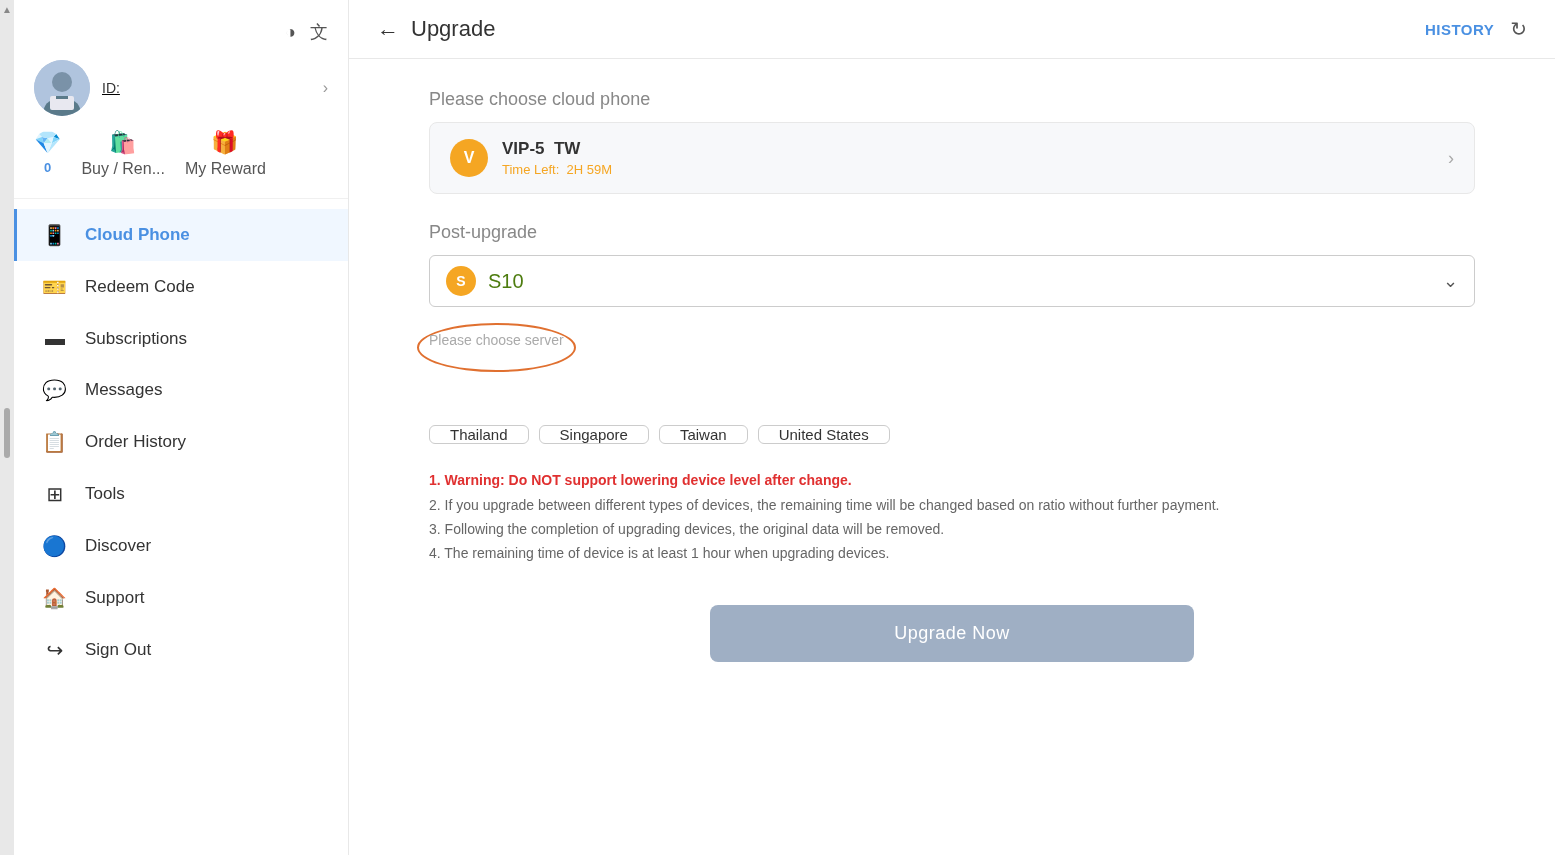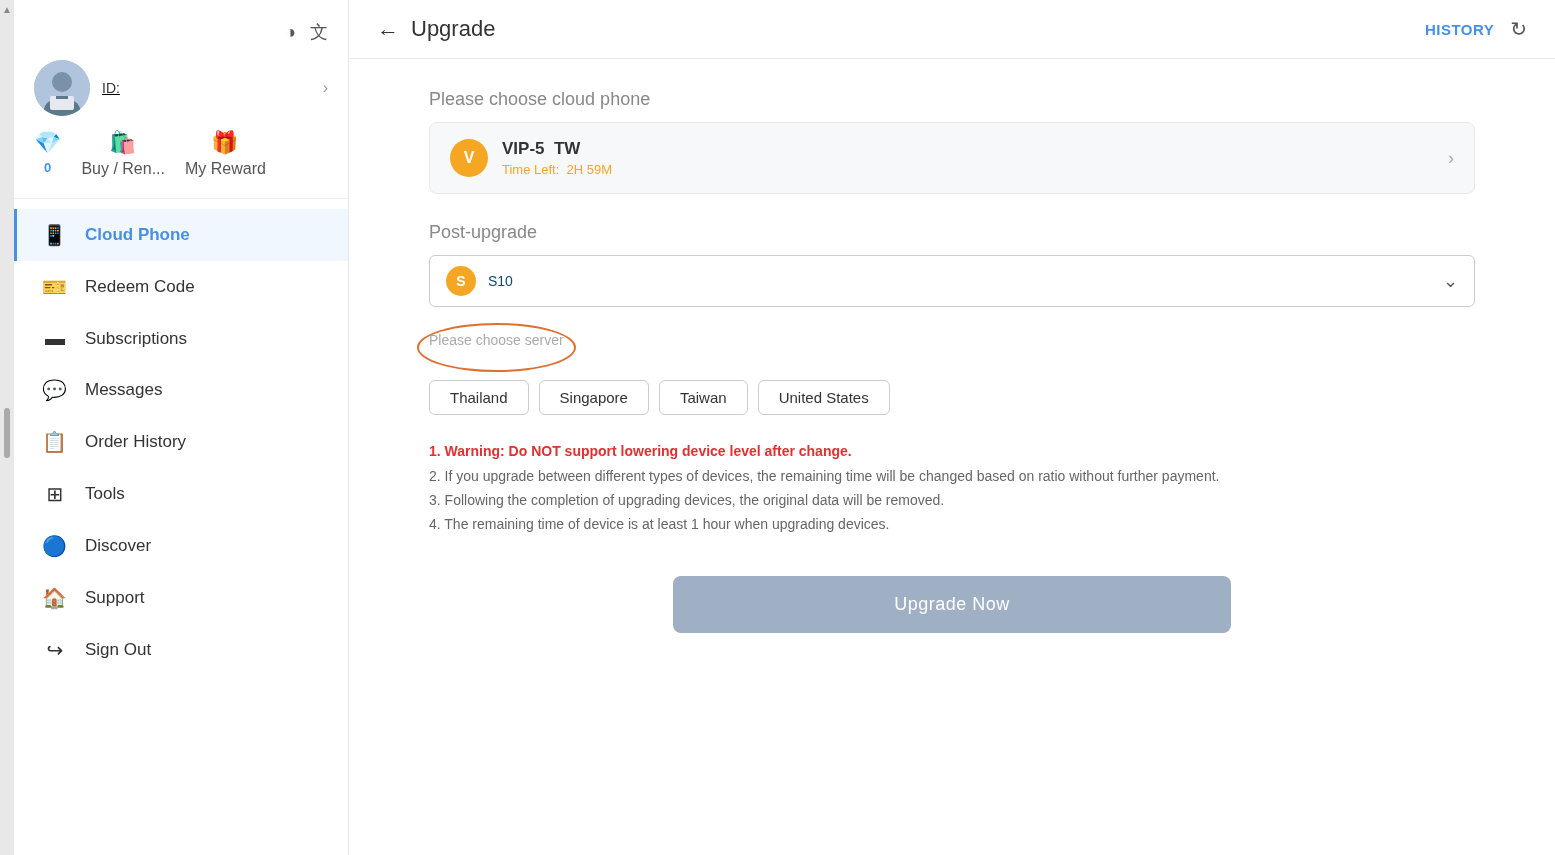--- a/index.html
+++ b/index.html
@@ -302,22 +302,22 @@
       align-items: center;
       justify-content: center;
       color: #fff;
       font-weight: 700;
       font-size: 14px;
       margin-right: 12px;
     }
 
     .dropdown-value {
       flex: 1;
-      font-size: 14px;
-      color: #0c4a6e;
+      font-size: 20px;
+      color: #4d7c0f;
     }
 
     .dropdown-arrow {
       font-size: 18px;
       color: #555;
     }
 
     
     .server-section {
       margin-bottom: 28px;
@@ -347,27 +347,28 @@
       border-radius: 50%;
     }
 
     .server-buttons {
       display: flex;
       gap: 10px;
       flex-wrap: wrap;
     }
 
     .server-btn {
-      padding: 8px 20px;
+      padding: 0 20px;
       border: 1px solid #ccc;
       border-radius: 6px;
       background: #fff;
       font-size: 15px;
       color: #333;
       cursor: pointer;
+      margin-top: 45px;
     }
 
     
     .rules-section {
       margin-bottom: 40px;
     }
 
     .rules-title {
       font-size: 15px;
       color: #333;
@@ -395,21 +396,21 @@
       margin-top: 20px;
       margin-bottom: 30px;
     }
 
     .upgrade-btn {
       background: #9fafc4;
       color: #fff;
       border: none;
       border-radius: 8px;
       padding: 18px 16px;
-      width: 558px;
+      width: 484px;
       font-size: 18px;
       font-weight: 500;
       cursor: pointer;
       letter-spacing: 0.5px;
     }
   </style>
 </head>
 <body>
 
 <div class="sidebar-scroll">

